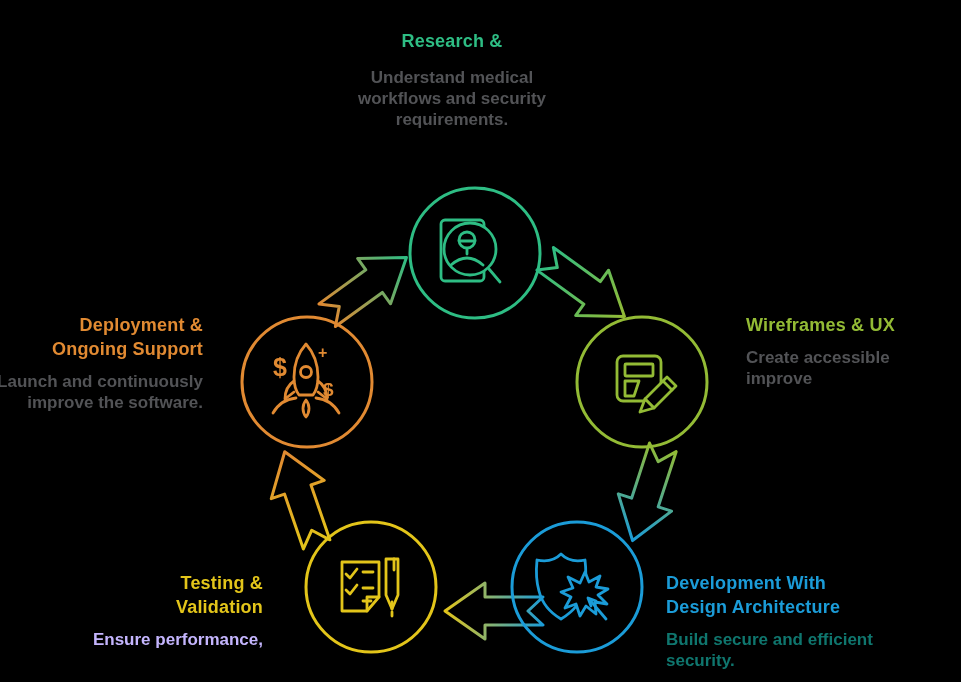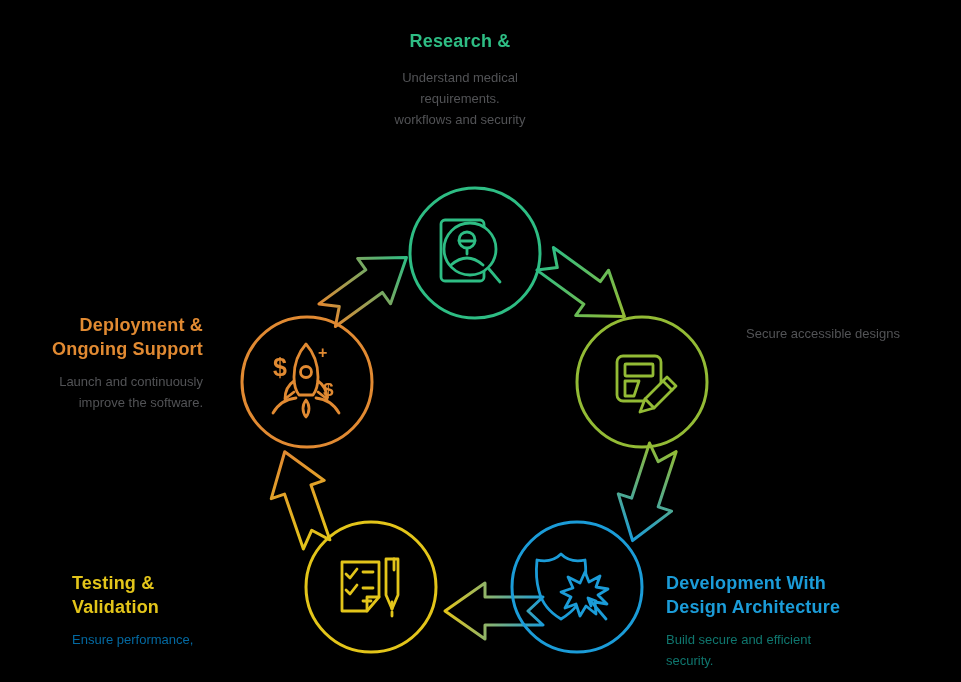--- a/index.html
+++ b/index.html
@@ -8,27 +8,27 @@
     width: 961px;
     height: 682px;
     background: #000000;
     font-family: "Liberation Sans", sans-serif;
     overflow: hidden;
   }
   svg.diagram { position: absolute; left: 0; top: 0; }
 
   .stage-label { position: absolute; }
   .stage-title { font-size: 18px; font-weight: bold; line-height: 24px; letter-spacing: 0.2px; }
-  .stage-desc  { font-size: 13px; font-weight: 400; line-height: 21px; color: #525356; margin-top: 10px; }
+  .stage-desc  { font-size: 17px; font-weight: 700; line-height: 21px; color: #525356; margin-top: 10px; }
 
-  #lbl-research   { left: 340px; top: 29px;  width: 240px; text-align: center; }
+  #lbl-research   { left: 332px; top: 29px;  width: 240px; text-align: center; }
   #lbl-research .stage-desc { margin-top: 14px; }
   #lbl-wireframes { left: 746px; top: 313px; width: 205px; text-align: left; }
   #lbl-development{ left: 666px; top: 571px; width: 220px; text-align: left; }
-  #lbl-testing    { right: 679px; top: 571px; width: 210px; }
+  #lbl-testing    { right: 698px; top: 571px; width: 210px; text-align: right; }
   #lbl-deployment { right: 758px; top: 313px; width: 215px; text-align: right; }
 
   .icon-stroke { fill: none; stroke-width: 2.8; stroke-linecap: round; stroke-linejoin: round; }
   .node-circle { fill: none; stroke-width: 3; }
   .arrow { fill: none; stroke-width: 3; stroke-linejoin: round; }
   .occlude { stroke-width: 2.8; stroke-linecap: round; stroke-linejoin: round; }
 </style>
 </head>
 <body>
 
@@ -133,50 +133,51 @@
       <text x="318" y="358" font-size="16" font-weight="bold" stroke="none" fill="#E18A32" style="fill: rgb(225, 138, 50);">+</text>
     </g>
   </svg>
 
   <div class="stage-label" id="lbl-research">
     <div class="stage-title" style="color: rgb(46, 189, 132);">
       <div>Research &amp;</div>
     </div>
     <div class="stage-desc" style="color: rgb(82, 83, 86);">
       <div>Understand medical</div>
+      <div>workflows and security</div>
       <div>requirements.</div>
-      <div>workflows and security</div>
     </div>
   </div>
 
   <div class="stage-label" id="lbl-wireframes">
     <div class="stage-title" style="color: rgb(147, 187, 53);">
+      <div>Wireframes &amp; UX</div>
     </div>
     <div class="stage-desc" style="color: rgb(82, 83, 86);">
-      <div>Secure accessible designs</div>
+      <div>Create accessible improve</div>
     </div>
   </div>
 
   <div class="stage-label" id="lbl-development">
     <div class="stage-title" style="color: rgb(27, 156, 216);">
       <div>Development With</div>
       <div>Design Architecture</div>
     </div>
     <div class="stage-desc" style="color: #0f766e;">
       <div>Build secure and efficient</div>
       <div>security.</div>
     </div>
   </div>
 
   <div class="stage-label" id="lbl-testing">
     <div class="stage-title" style="color: rgb(227, 197, 26);">
       <div>Testing &amp;</div>
       <div>Validation</div>
     </div>
-    <div class="stage-desc" style="color: #0369a1;">
+    <div class="stage-desc" style="color: #c4b5fd;">
       <div>Ensure performance,</div>
     </div>
   </div>
 
   <div class="stage-label" id="lbl-deployment">
     <div class="stage-title" style="color: rgb(225, 138, 50);">
       <div>Deployment &amp;</div>
       <div>Ongoing Support</div>
     </div>
     <div class="stage-desc" style="color: rgb(82, 83, 86);">

